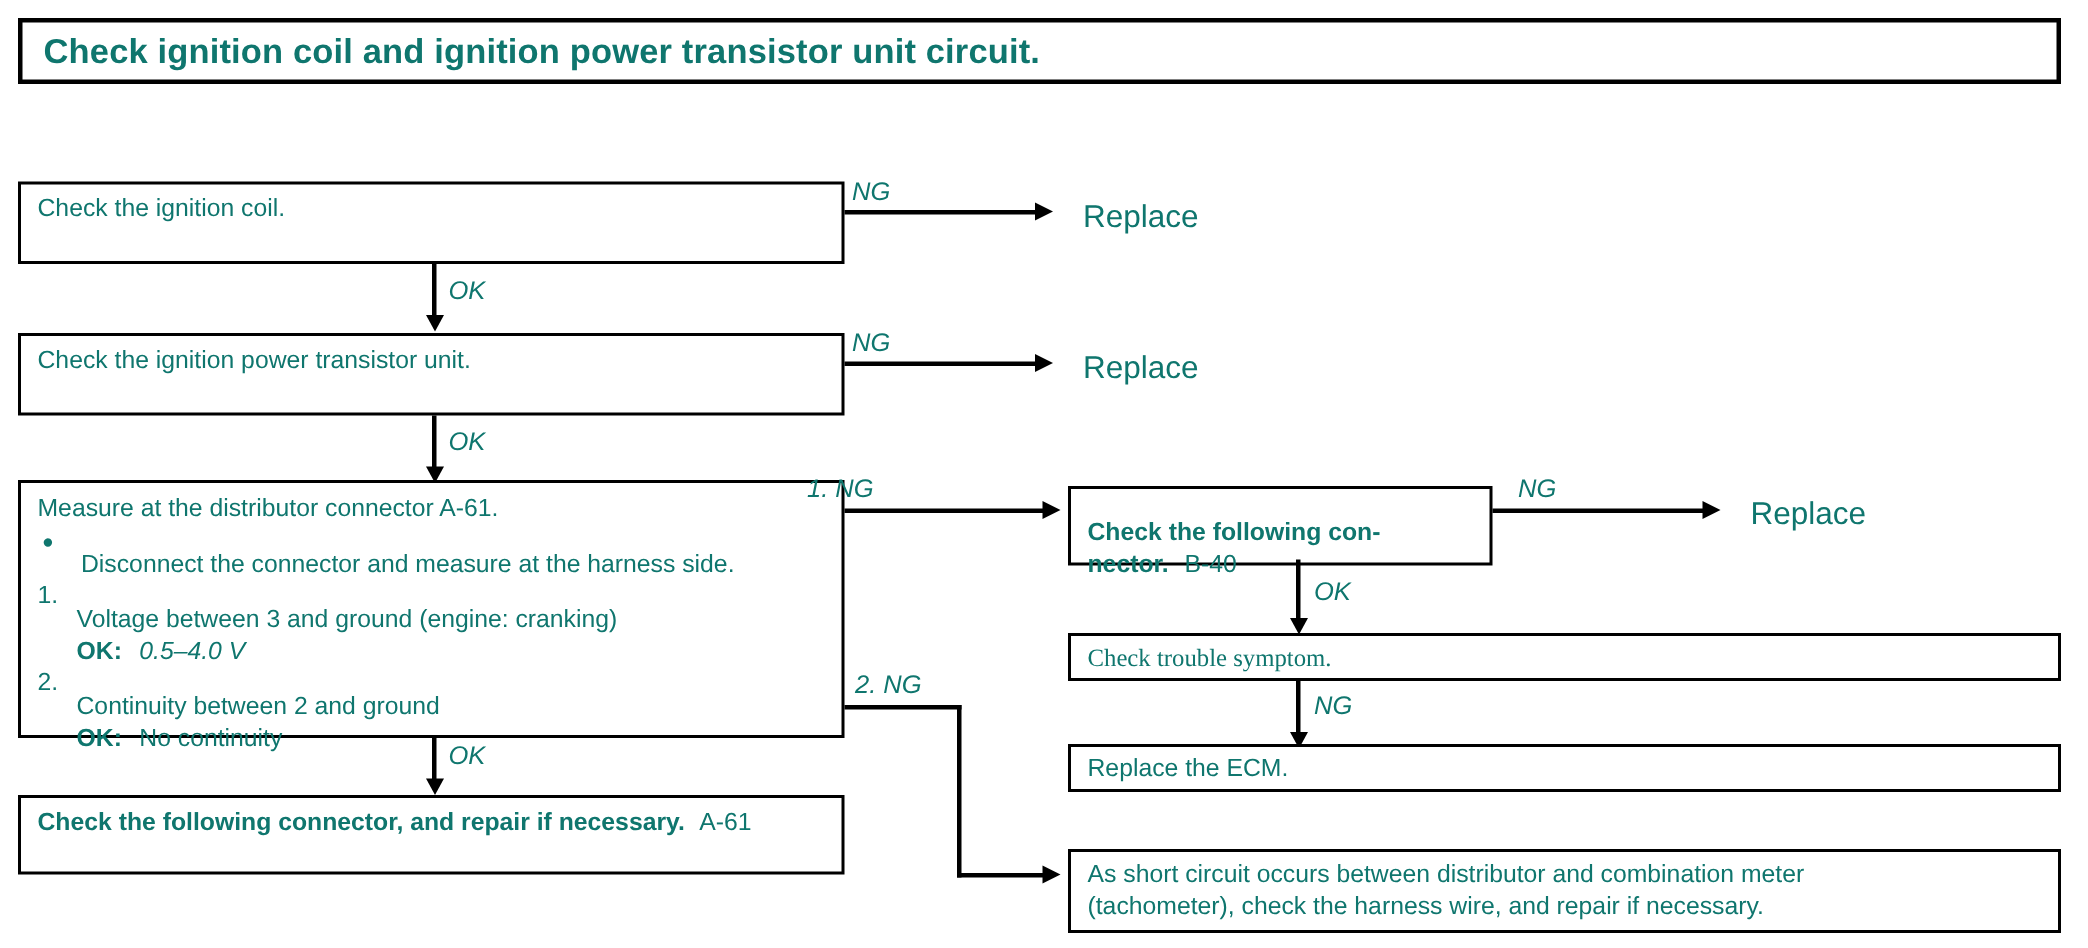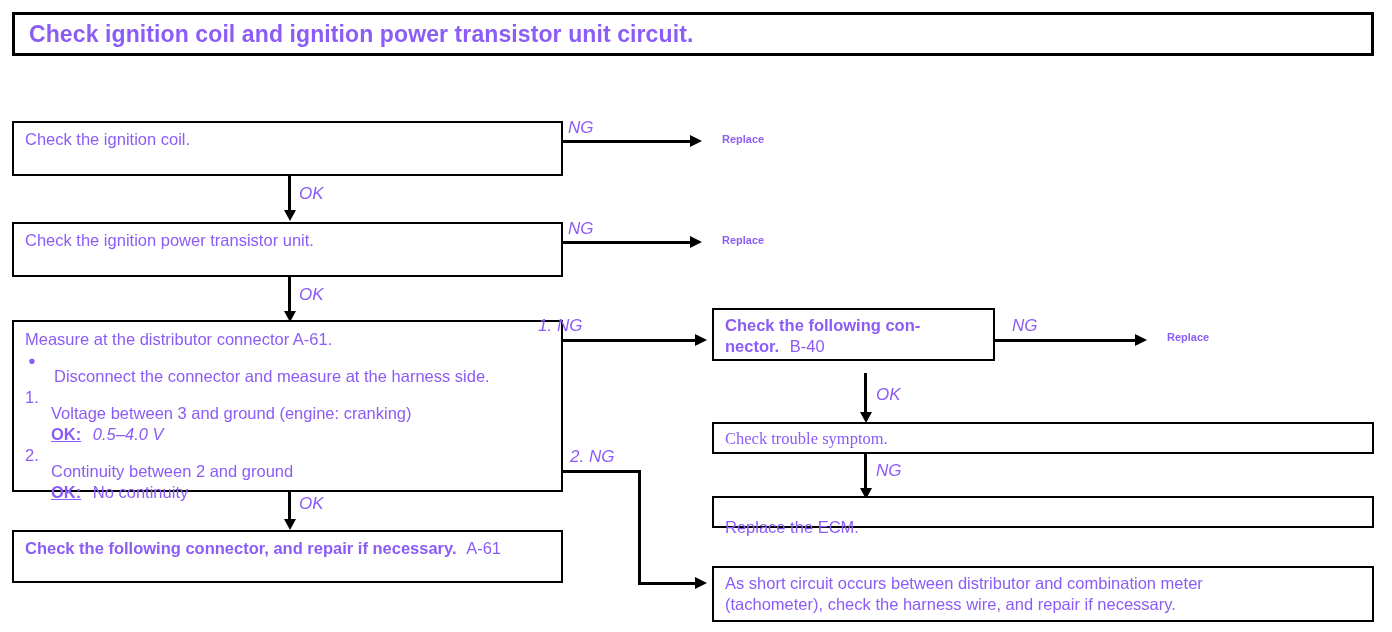--- a/index.html
+++ b/index.html
@@ -6,21 +6,21 @@
     margin: 0;
     padding: 0;
     background: #ffffff;
   }
   #page {
     position: relative;
     width: 1392px;
     height: 632px;
     background: #ffffff;
     font-family: "Liberation Sans", sans-serif;
-    color: #8b5cf6;
+    color: #0f766e;
     overflow: hidden;
   }
 
   
   .title-bar {
     position: absolute;
     left: 12px;
     top: 12px;
     width: 1362px;
     height: 44px;
@@ -42,21 +42,21 @@
     position: absolute;
     border: 2px solid #000;
     box-sizing: border-box;
     background: #fff;
     padding: 6px 9px 4px 11px;
     font-size: 16.5px;
     line-height: 21px;
   }
   .box.bold { font-weight: bold; }
   .box .reg { font-weight: normal; }
-  .box .bld { font-weight: bold; text-decoration: underline; }
+  .box .bld { font-weight: bold; }
 
   
   .meas-line { white-space: nowrap; }
   .li {
     display: flex;
     align-items: flex-start;
   }
   .li .marker {
     width: 26px;
     flex: 0 0 26px;
@@ -100,22 +100,22 @@
   
   .edge-label {
     position: absolute;
     font-size: 17px;
     line-height: 19px;
     white-space: nowrap;
     font-style: italic;
   }
   .term-label {
     position: absolute;
-    font-size: 11px;
-    font-weight: bold;
+    font-size: 21px;
+    font-weight: normal;
     white-space: nowrap;
   }
 </style>
 </head>
 <body>
 
 <div id="page">
 
   <div class="title-bar">
     <span class="title-text">Check ignition coil and ignition power transistor unit circuit.</span>
@@ -186,21 +186,21 @@
 
   <div class="vline" style="left:288px; top:492px; height:33px;"></div>
   <div class="arrow-d" style="left:284px; top:519px;"></div>
   <div class="edge-label" style="left:299px; top:494px;">OK</div>
 
   <div class="box bold" style="left:12px; top:530px; width:551px; height:53px;">
     <span>Check the following connector, and repair if necessary.</span>
     <span class="reg" style="padding-left:5px;">A-61</span>
   </div>
 
-  <div class="box bold" style="left:712px; top:308px; width:283px; height:53px; padding-top:5px;">
+  <div class="box bold" style="left:712px; top:324px; width:283px; height:53px; padding-top:19px;">
     <div style="white-space:nowrap;">Check  the  following  con-</div>
     <div style="white-space:nowrap;">
       <span>nector.</span>
       <span class="reg" style="padding-left:6px;">B-40</span>
     </div>
   </div>
 
   <div class="hline" style="left:995px; top:339px; width:143px;"></div>
   <div class="arrow-r" style="left:1135px; top:334px;"></div>
   <div class="edge-label" style="left:1012px; top:316px;">NG</div>
@@ -211,21 +211,21 @@
   <div class="edge-label" style="left:876px; top:385px;">OK</div>
 
   <div class="box" style="left:712px; top:422px; width:662px; height:32px; padding-top:4px;font-family:Liberation Serif, serif;">
     <span>Check trouble symptom.</span>
   </div>
 
   <div class="vline" style="left:864px; top:454px; height:40px;"></div>
   <div class="arrow-d" style="left:860px; top:488px;"></div>
   <div class="edge-label" style="left:876px; top:461px;">NG</div>
 
-  <div class="box" style="left:712px; top:496px; width:662px; height:32px; padding-top:19px;">
+  <div class="box" style="left:712px; top:496px; width:662px; height:32px; padding-top:4px;">
     <span>Replace the ECM.</span>
   </div>
 
   <div class="box" style="left:712px; top:566px; width:662px; height:56px; padding-top:5px;">
     <div style="white-space:nowrap;">As short circuit occurs between distributor and combination meter</div>
     <div style="white-space:nowrap;">(tachometer), check the harness wire, and repair if necessary.</div>
   </div>
 
 </div>
 

